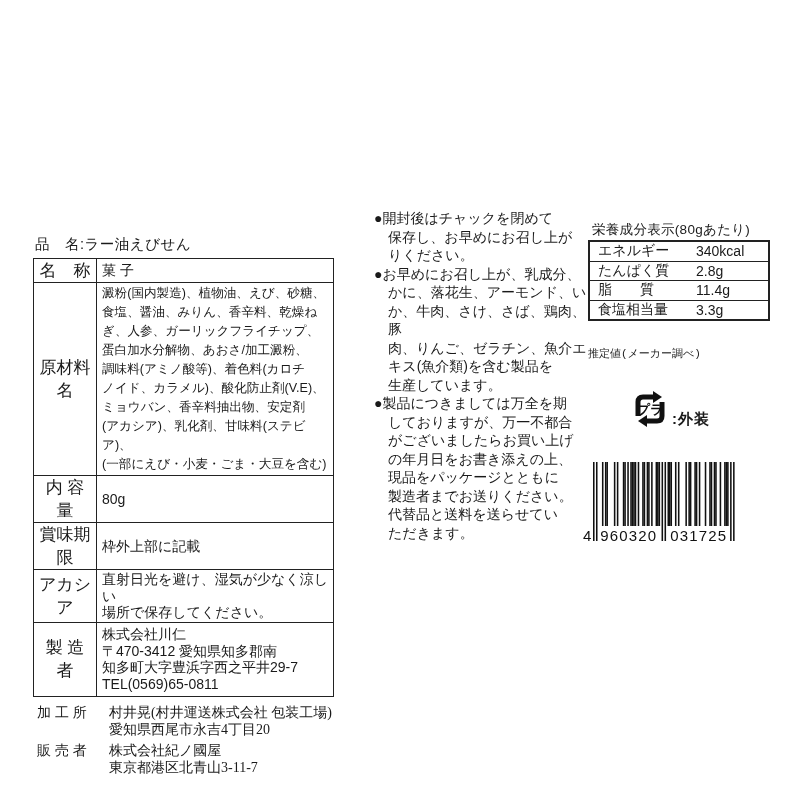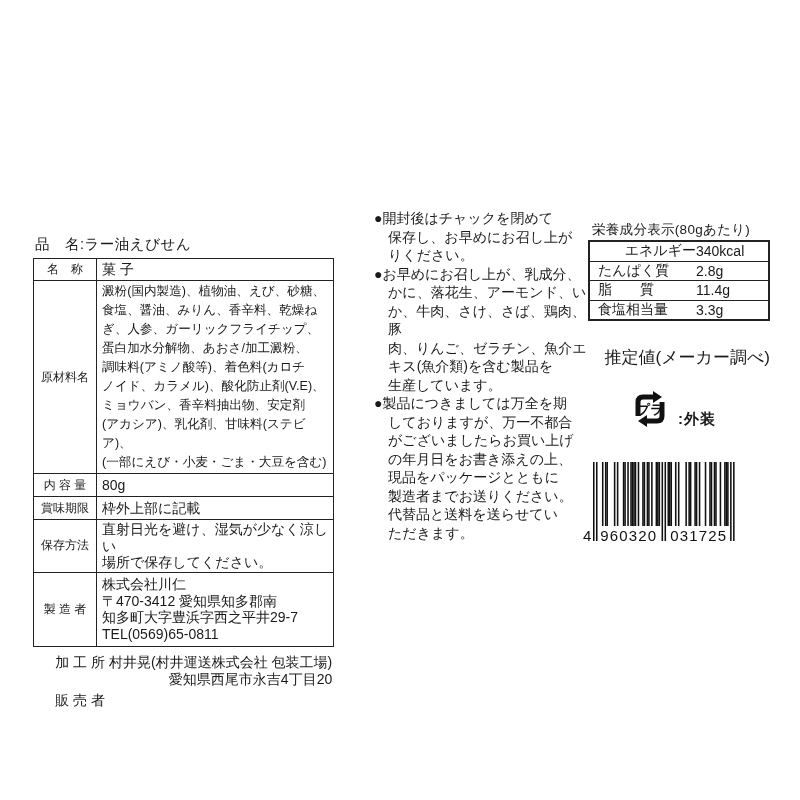--- a/index.html
+++ b/index.html
@@ -4,48 +4,48 @@
 <style>
   html,body{margin:0;padding:0;background:#ffffff;}
   body{font-family:"Liberation Sans","DejaVu Sans",sans-serif;color:#1a1a1a;}
   .canvas{position:relative;width:800px;height:800px;background:#fff;overflow:hidden;}
 
   
   .col-left{position:absolute;left:33px;top:199px;width:302px;margin-top:36px;}
   .pname{font-size:14.5px;letter-spacing:.5px;margin:0 0 4px 2px;white-space:nowrap;}
   table.spec{border-collapse:collapse;width:301px;table-layout:fixed;}
   table.spec td{border:1.5px solid #222;vertical-align:middle;overflow:hidden;}
-  td.lbl{width:60px;text-align:center;font-size:12px;padding:0 1px;}
+  td.lbl{width:60px;text-align:center;font-size:17px;padding:0 1px;}
   td.val{padding:1px 2px 1px 5px;font-size:14px;line-height:16.5px;white-space:pre-line;}
   td.val.ing{font-size:12.6px;line-height:19px;}
   tr.r0 td{height:19px;} tr.r1 td{height:146px;} tr.r2 td{height:20px;}
   tr.r3 td{height:20px;} tr.r4 td{height:34px;} tr.r5 td{height:71px;}
 
-  .extra{margin-top:7px;text-align:right;}
+  .extra{margin-top:7px;}
   .xrow{display:flex;font-size:14px;line-height:17.5px;margin-bottom:3px;}
   .xlbl{flex:none;width:68px;padding-left:4px;white-space:nowrap;}
-  .xval{white-space:pre-line;padding-left:4px;}
+  .xval{white-space:pre-line;padding-left:4px;font-family:Liberation Serif, serif;}
 
   
   .col-mid{position:absolute;left:350px;top:209px;width:214px;margin-left:24px;}
   .notice{font-size:14px;line-height:18.5px;white-space:pre-line;
           padding-left:14px;text-indent:-14px;margin:0;}
 
   
   .ntitle{position:absolute;left:592px;top:221px;font-size:13.5px;letter-spacing:.3px;white-space:nowrap;}
   .ntable{position:absolute;left:588px;top:240px;width:182px;border:2px solid #222;box-sizing:border-box;background:#fff;}
   .nrow{display:flex;align-items:center;height:18.6px;border-top:1.5px solid #222;}
-  .nrow:first-child{border-top:none;text-align:right;}
+  .nrow:first-child{border-top:none;}
   .nlbl{flex:none;width:98px;padding-left:8px;font-size:14px;white-space:pre;}
   .nval{font-size:14px;}
-  .nfoot{position:absolute;left:588px;top:346px;width:182px;text-align:right;font-size:17px;white-space:nowrap;}
+  .nfoot{position:absolute;left:588px;top:346px;width:182px;text-align:left;font-size:11px;white-space:nowrap;font-family:Liberation Mono, monospace;}
 
   
   .recycle-row{position:absolute;left:630px;top:389px;display:flex;align-items:flex-end;}
-  .recycle-suffix{font-size:15px;font-weight:bold;margin-left:8px;letter-spacing:1px;}
+  .recycle-suffix{font-size:15px;font-weight:bold;margin-left:2px;letter-spacing:1px;}
 
   
   .barcode{position:absolute;left:583px;top:462px;}
   .bcd{font-family:"Liberation Sans",sans-serif;font-size:15px;letter-spacing:1.2px;fill:#111;}
   .mid{text-anchor:middle;}
 </style>
 </head>
 <body>
 
 <div class="canvas">
@@ -73,21 +73,21 @@
         </tr>
         <tr class="r2">
           <td class="lbl">内 容 量</td>
           <td class="val">80g</td>
         </tr>
         <tr class="r3">
           <td class="lbl">賞味期限</td>
           <td class="val">枠外上部に記載</td>
         </tr>
         <tr class="r4">
-          <td class="lbl">保存方法</td>
+          <td class="lbl">アカシア</td>
           <td class="val">直射日光を避け、湿気が少なく涼しい
 場所で保存してください。</td>
         </tr>
         <tr class="r5">
           <td class="lbl">製 造 者</td>
           <td class="val">株式会社川仁
 〒470-3412 愛知県知多郡南
 知多町大字豊浜字西之平井29-7
 TEL(0569)65-0811</td>
         </tr>
@@ -95,20 +95,22 @@
     </table>
 
     <div class="extra">
       <div class="xrow">
         <span class="xlbl">加 工 所</span>
         <span class="xval">村井晃(村井運送株式会社 包装工場)
 愛知県西尾市永吉4丁目20</span>
       </div>
       <div class="xrow">
         <span class="xlbl">販 売 者</span>
+        <span class="xval">株式会社紀ノ國屋
+東京都港区北青山3-11-7</span>
       </div>
     </div>
   </div>
 
   <div class="col-mid">
     <p class="notice">●開封後はチャックを閉めて
 保存し、お早めにお召し上が
 りください。</p>
     <p class="notice">●お早めにお召し上が、乳成分、
 かに、落花生、アーモンド、い

